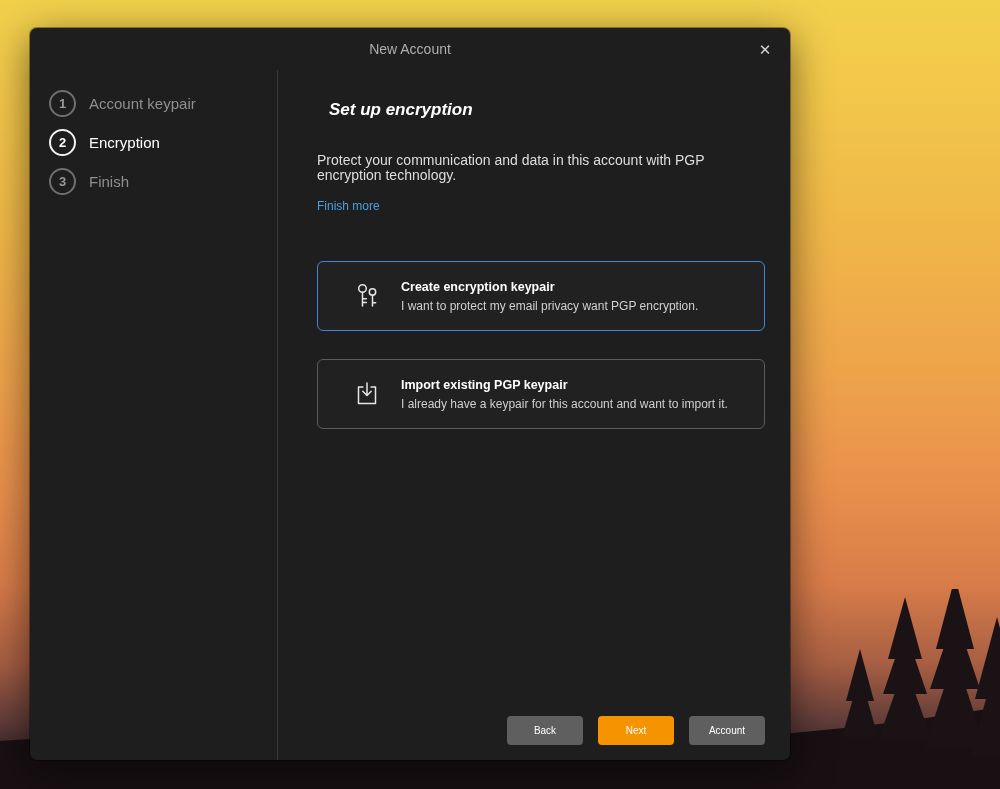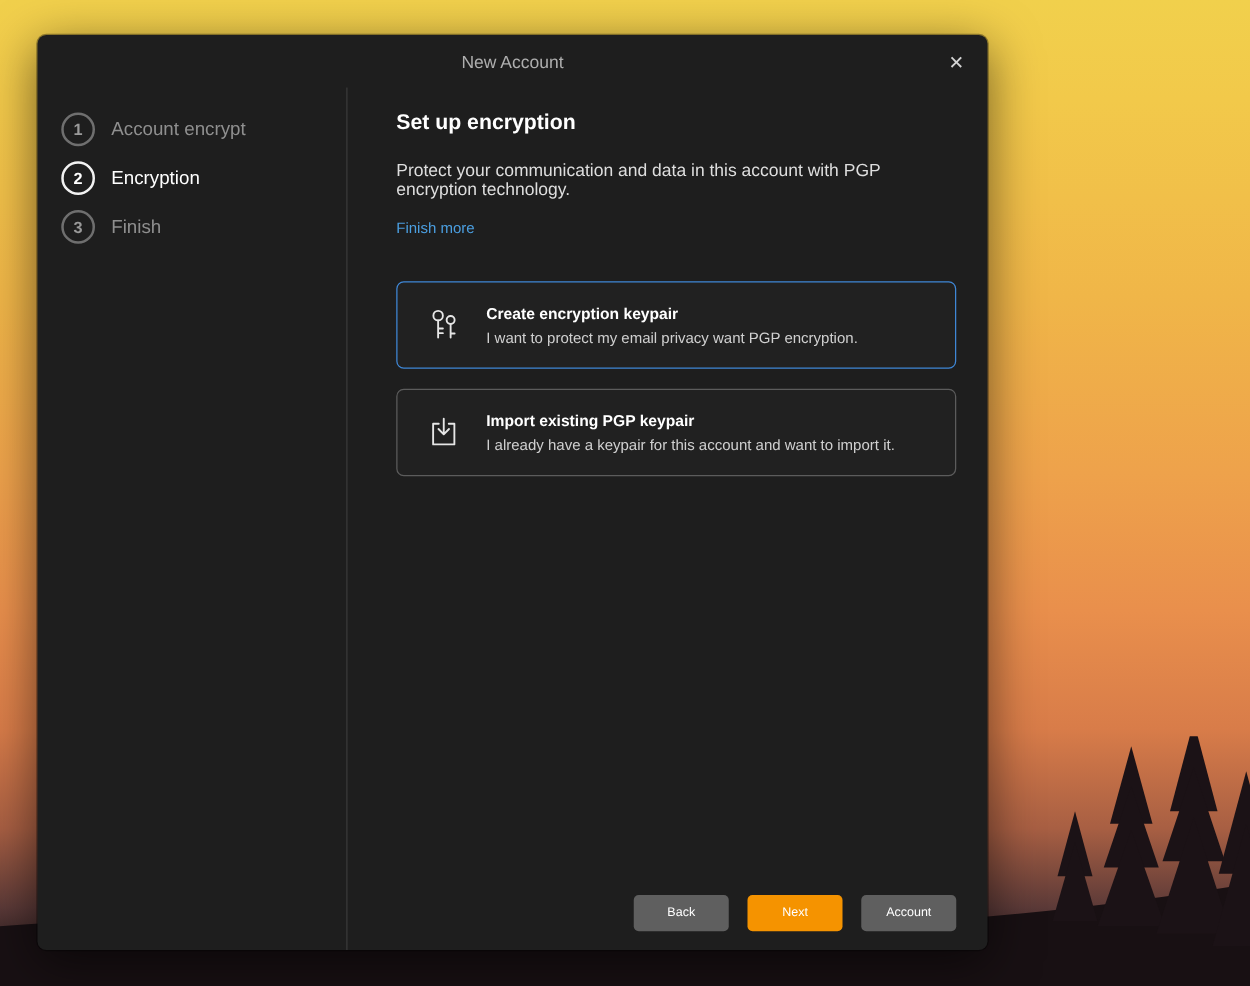--- a/index.html
+++ b/index.html
@@ -39,30 +39,30 @@
   .step-circle { width: 27px; height: 27px; border-radius: 50%;
     border: 2px solid #6f6f6f; color: #9a9a9a;
     display: flex; align-items: center; justify-content: center;
     font-size: 13px; font-weight: 600; flex: 0 0 27px; }
   .step-label { font-size: 15px; color: #8f8f8f; }
   .step.active .step-circle { border-color: #f2f2f2; color: #ffffff; }
   .step.active .step-label { color: #ffffff; }
 
   .main { flex: 1; display: flex; flex-direction: column;
     padding: 18px 25px 15px 39px; min-width: 0; }
-  .page-title { margin: 0; font-size: 17px; font-weight: 700; color: #ffffff; }
+  .page-title { margin: 12px; font-size: 17px; font-weight: 700; color: #ffffff; font-style: italic; }
   .page-desc { margin: 21px 0 0 0; font-size: 14px; color: #dedede; line-height: 15px; }
   .learn-more { margin-top: 16px; font-size: 12px; color: #4b9fe1;
     width: fit-content; text-decoration: none; cursor: pointer; }
 
   .options { margin-top: 36px; display: flex; flex-direction: column; gap: 16px; }
   .option { display: flex; align-items: center; gap: 17px;
-    height: 70px; padding: 0 20px;
+    height: 70px; padding: 0 32px;
     background: #212121; border: 1px solid #5c5c5c; border-radius: 6px;
-    cursor: pointer; }
+    cursor: pointer; margin-top: 12px; }
   .option.selected { border-color: #3f87d6; }
   .opt-icon { width: 34px; flex: 0 0 34px; display: flex; align-items: center; justify-content: center; }
   .opt-texts { display: flex; flex-direction: column; }
   .opt-title { font-size: 12.5px; font-weight: 700; color: #ffffff; }
   .opt-desc { font-size: 12px; color: #d0d0d0; margin-top: 5px; }
 
   .footer { margin-top: auto; display: flex; justify-content: flex-end; gap: 15px; }
   .btn { height: 29px; min-width: 76px; padding: 0 18px;
     border: none; border-radius: 4px; font-family: inherit;
     font-size: 10px; color: #ffffff; cursor: pointer; }
@@ -95,21 +95,21 @@
   <div class="titlebar">
     <div class="title">New Account</div>
     <div class="close-btn">✕</div>
   </div>
 
   <div class="dlg-body">
 
     <aside class="sidebar">
       <div class="step">
         <span class="step-circle">1</span>
-        <span class="step-label">Account encrypt</span>
+        <span class="step-label">Account keypair</span>
       </div>
       <div class="step active">
         <span class="step-circle">2</span>
         <span class="step-label">Encryption</span>
       </div>
       <div class="step">
         <span class="step-circle">3</span>
         <span class="step-label">Finish</span>
       </div>
     </aside>

